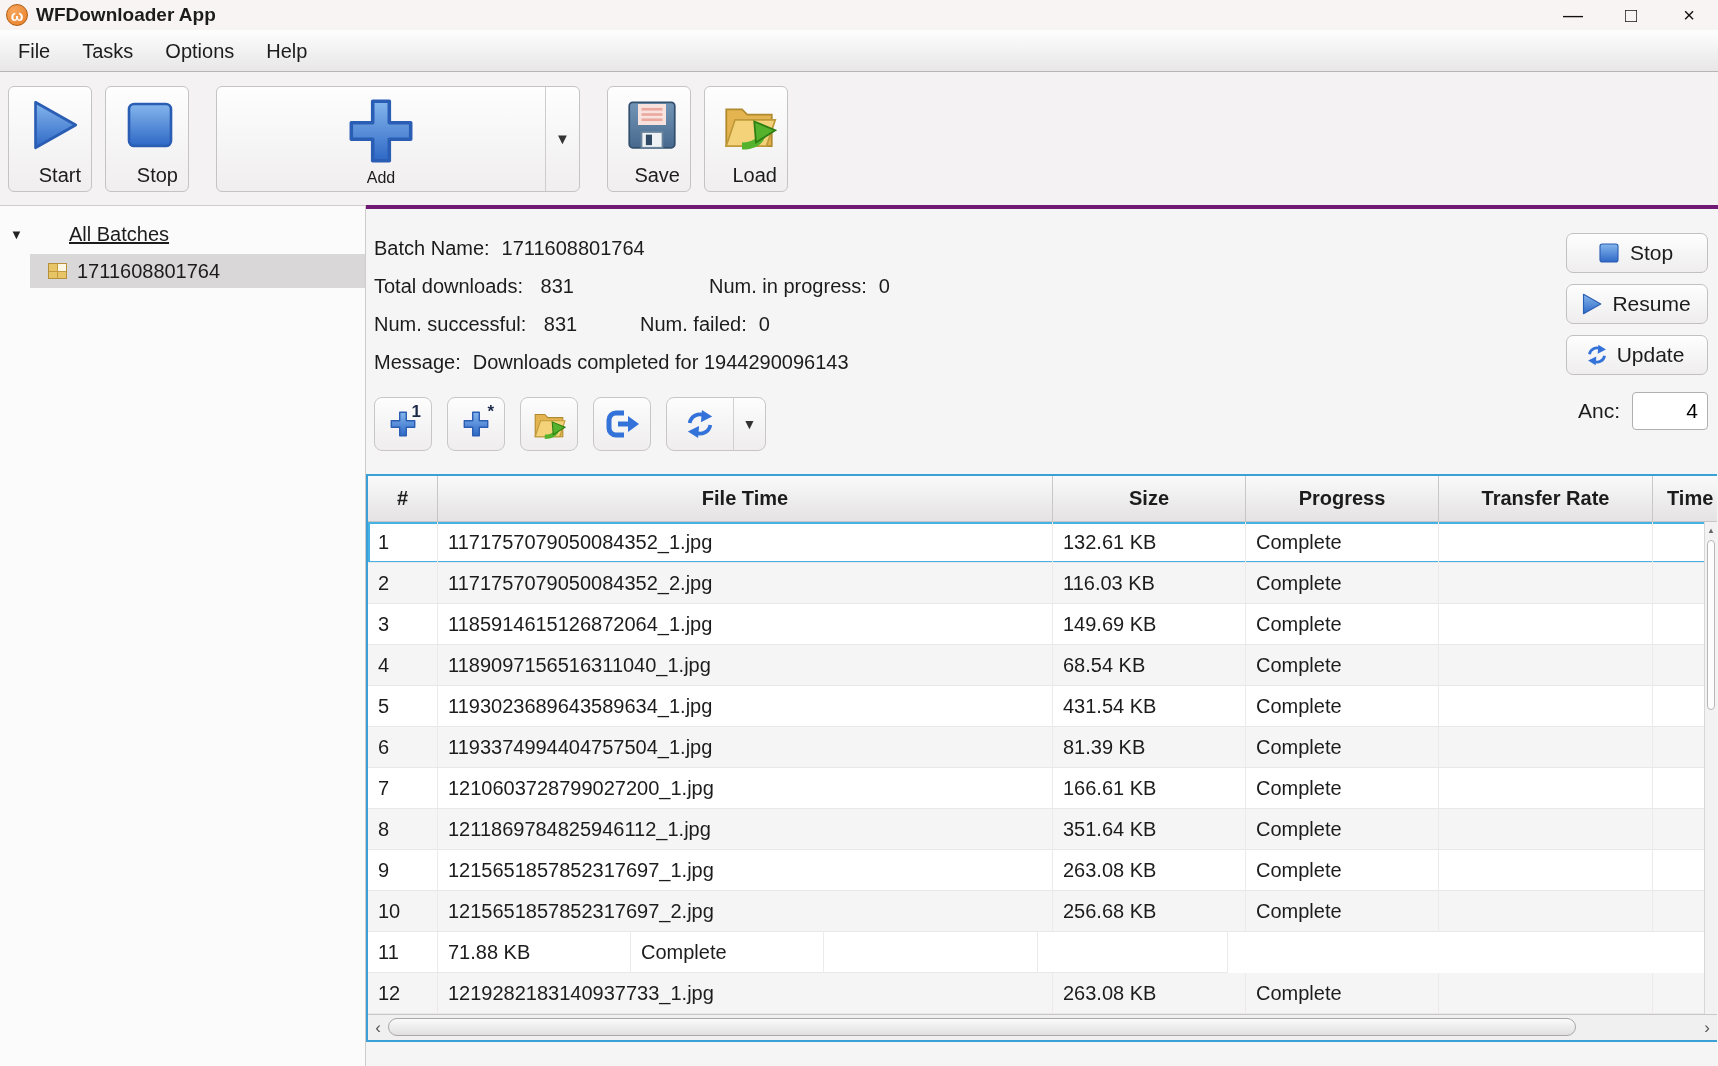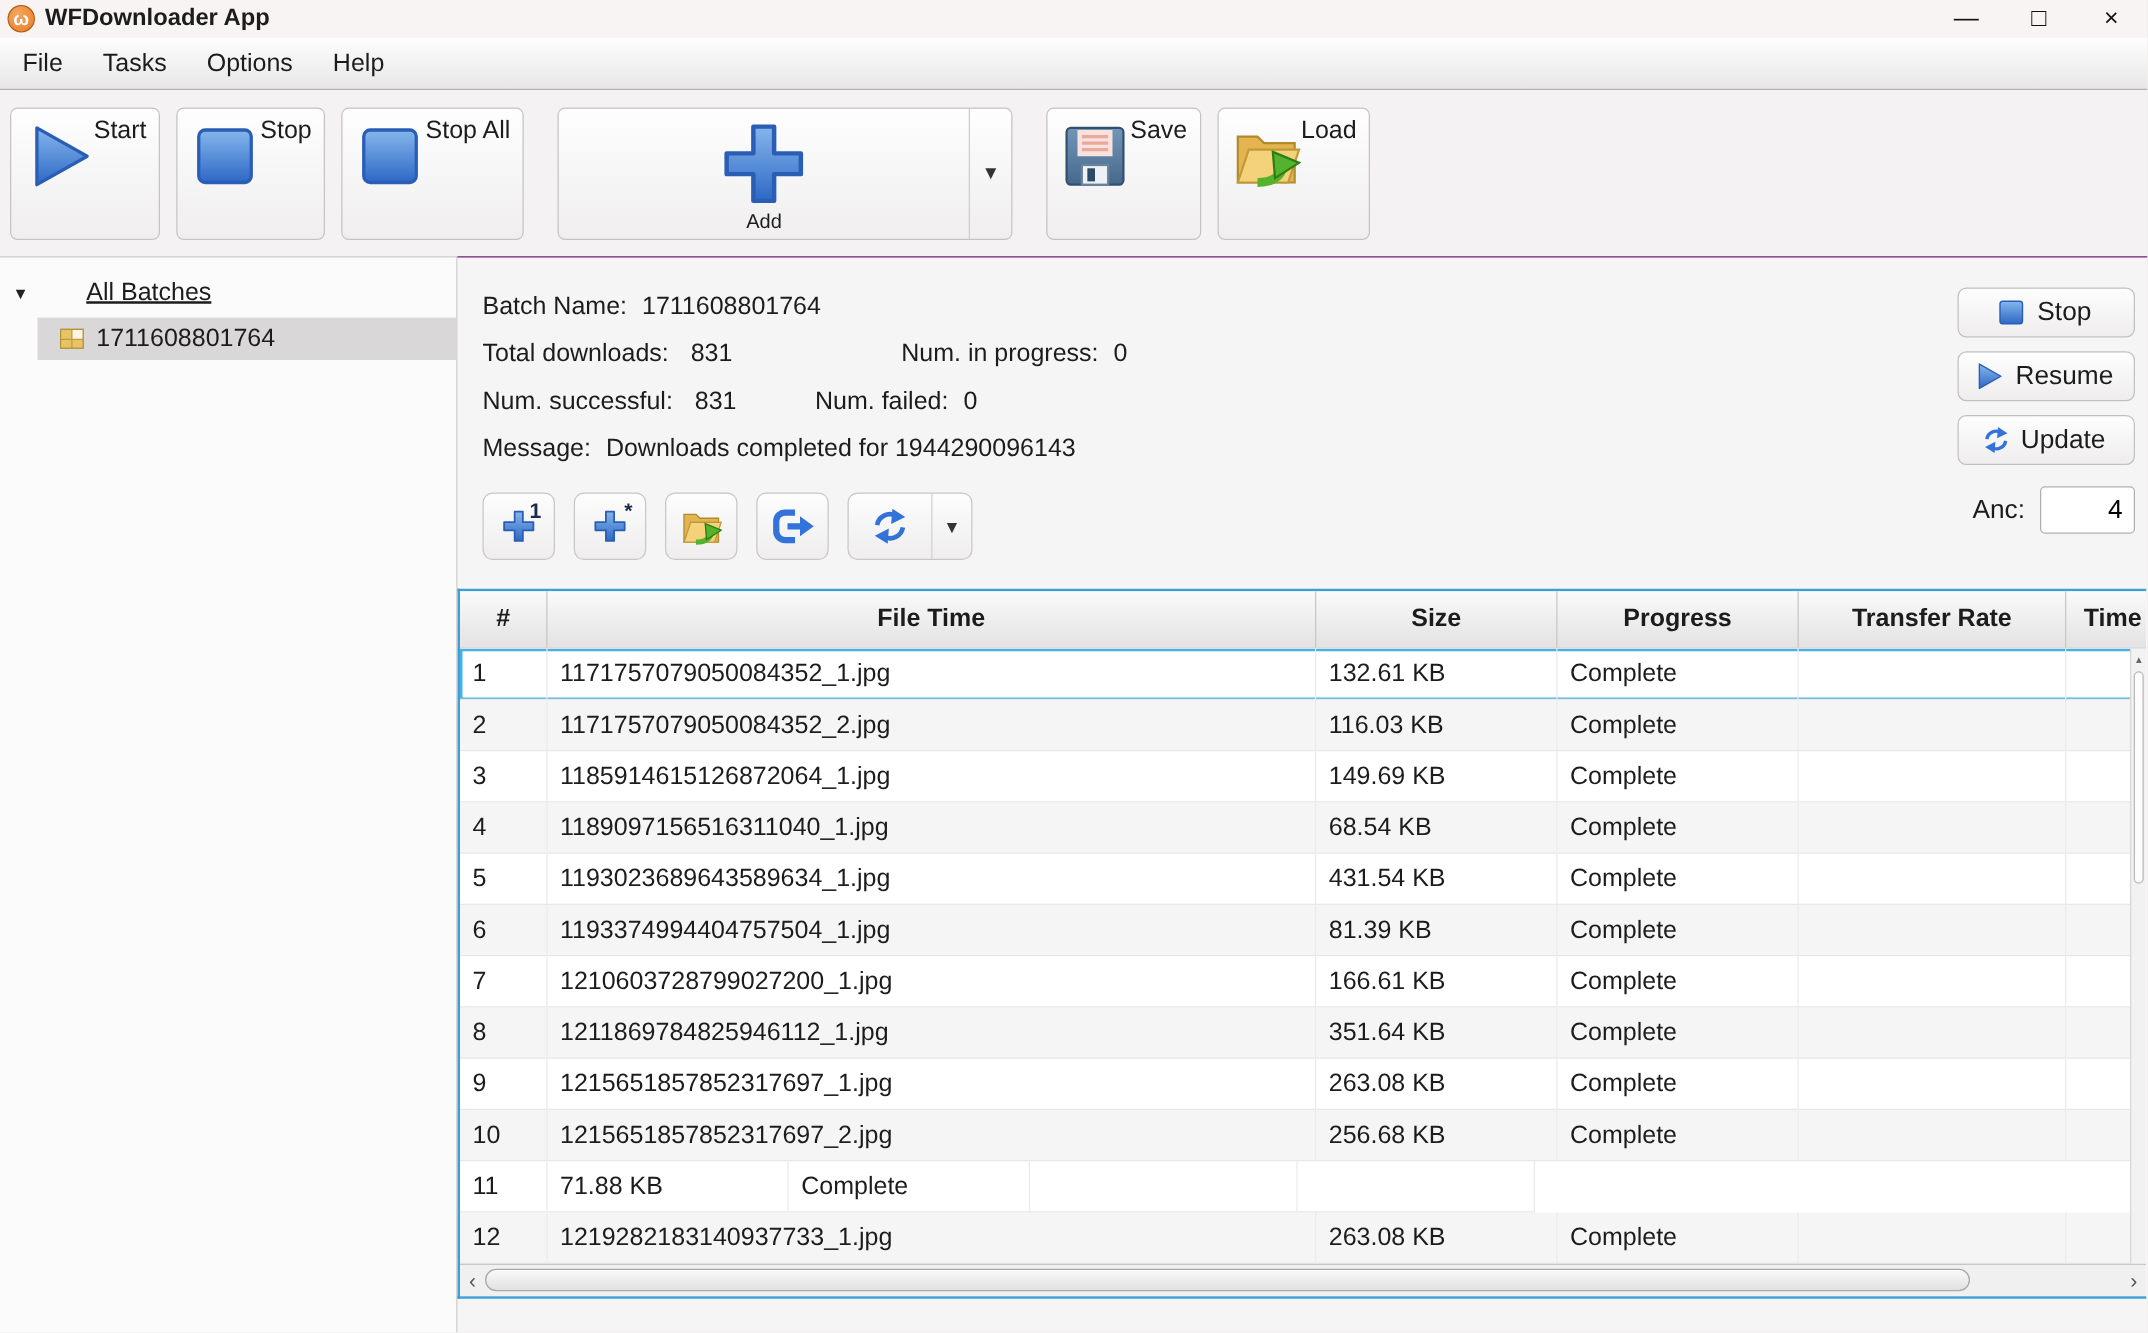--- a/index.html
+++ b/index.html
@@ -16,22 +16,22 @@
   .win-controls { margin-left:auto; display:flex; height:100%; }
   .win-btn { width:58px; text-align:center; font-size:20px; line-height:30px; color:#111; cursor:default; }
 
   
   .menubar { height:42px; display:flex; align-items:center; padding-left:2px;
     background:linear-gradient(#fefefe,#e8e6e6); border-bottom:1px solid #b8b4b4; }
   .menu-item { font-size:20px; padding:0 16px; line-height:42px; }
 
   
   .toolbar { height:133px; display:flex; align-items:center; padding:0 8px; gap:13px; background:#f4f2f2; }
-  .tbtn { height:106px; min-width:84px; padding:6px 10px 4px 10px; display:flex; flex-direction:row;
-    align-items:flex-start; justify-content:space-between; background:linear-gradient(#fefefe,#f0eeee);
+  .tbtn { height:106px; min-width:84px; padding:6px 10px 4px 10px; display:flex; flex-direction:column;
+    align-items:flex-end; justify-content:space-between; background:linear-gradient(#fefefe,#f0eeee);
     border:1px solid #c6c3c3; border-radius:6px; }
   .tbtn .icon-big { width:56px; height:56px; margin-top:4px; }
   .tbtn .lbl { font-size:20px; }
   .tbtn-group { display:flex; align-items:stretch; border:1px solid #c6c3c3; border-radius:6px;
     background:linear-gradient(#fefefe,#f0eeee); height:106px; margin-left:14px; }
   .tbtn-group .grp-main { padding:6px 14px 4px 14px; display:flex; flex-direction:column;
     align-items:center; justify-content:space-between; }
   .tbtn-group .grp-arrow { width:34px; border-left:1px solid #cfcccc; display:flex;
     align-items:center; justify-content:center; font-size:15px; color:#333; }
 
@@ -41,21 +41,21 @@
   .tree-row { height:36px; display:flex; align-items:center; font-size:20px; }
   .tree-expander { width:26px; margin-left:10px; font-size:13px; color:#222; }
   .tree-root-label { margin-left:33px;text-decoration:underline; }
   .tree-child { margin-top:2px; height:34px; display:flex; align-items:center; background:#d9d7d7;
     margin-left:30px; padding-left:18px; font-size:20px; }
   .grid-icon { width:19px; height:16px; border:1px solid #b5913c; display:grid;
     grid-template-columns:1fr 1fr; grid-template-rows:1fr 1fr; gap:1px; background:#c49a3e; margin-right:10px; }
   .grid-icon div { background:#e7c465; }
   .grid-icon div:nth-child(2) { background:#fdf6e3; }
 
-  .content { flex:1; border-top:1px solid #701a75; position:relative;padding-left:12px; }
+  .content { flex:1; border-top:4px solid #701a75; position:relative; }
   .batch-info { padding:20px 0 0 8px; font-size:20px; }
   .bi-line { height:38px; display:flex; align-items:center; }
   .bi-pair-wide { display:inline-block; min-width:335px; }
   .bi-pair-mid { display:inline-block; min-width:266px; }
   .bi-val { margin-left:12px; }
 
   
   .mini-toolbar { margin-left:8px; margin-top:16px; display:flex; gap:15px; }
   .mbtn { width:58px; height:54px; background:linear-gradient(#fdfdfd,#efeded);
     border:1px solid #c9c6c6; border-radius:8px; display:flex; align-items:center; justify-content:center; position:relative; }
@@ -180,26 +180,20 @@
         <use href="#icon-play"></use>
       </svg>
     <span class="lbl">Start</span>
   </div>
   <div class="tbtn">
     <svg class="icon-big ico">
         <use href="#icon-square"></use>
       </svg>
     <span class="lbl">Stop</span>
   </div>
-  <div class="tbtn">
-    <svg class="icon-big ico">
-        <use href="#icon-square"></use>
-      </svg>
-    <span class="lbl">Stop All</span>
-  </div>
   <div class="tbtn-group">
     <div class="grp-main">
       <svg class="icon-big ico">
           <use href="#icon-plus"></use>
         </svg>
       <span class="lbl">Add</span>
     </div>
     <div class="grp-arrow">
       <span>▼</span>
     </div>

